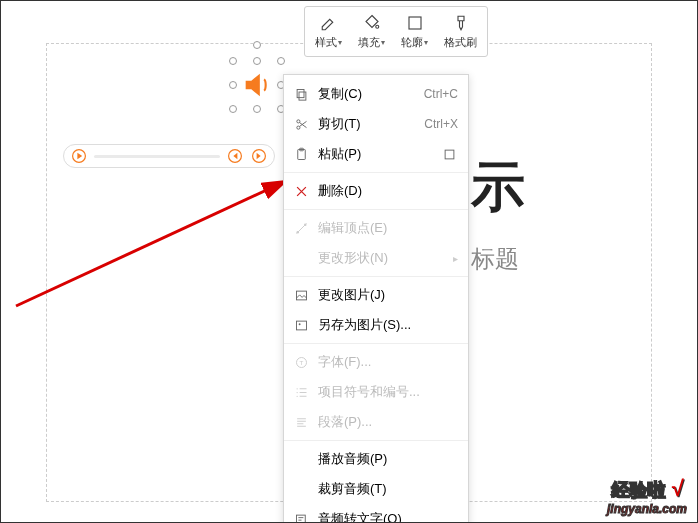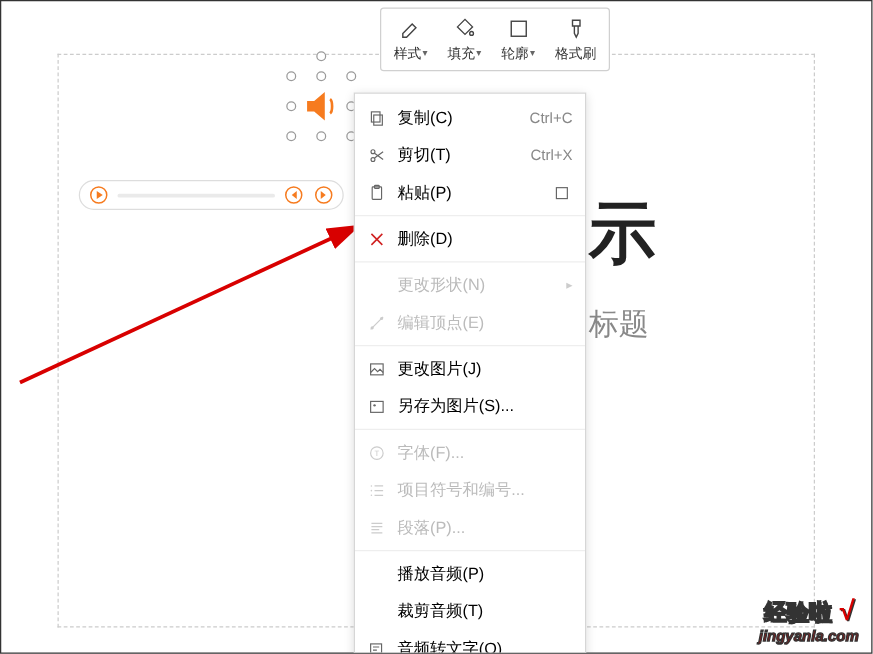--- a/index.html
+++ b/index.html
@@ -317,33 +317,33 @@
   <div class="menu-item">
     <span class="menu-icon" style="color:#d02020">
       <svg viewBox="0 0 24 24" width="15" height="15">
           <path d="M5 5l14 14M19 5L5 19" stroke="currentColor" stroke-width="2"></path>
         </svg>
     </span>
     <span class="menu-label">删除(D)</span>
   </div>
   <div class="menu-sep"></div>
   <div class="menu-item disabled">
+    <span class="menu-icon">
+      <svg viewBox="0 0 24 24" width="15" height="15">
+          <path d="M4 20L20 4" stroke="currentColor" stroke-width="1.5"></path>
+          <circle cx="6" cy="18" r="2" fill="currentColor"></circle>
+          <circle cx="18" cy="6" r="2" fill="currentColor"></circle>
+        </svg>
+    </span>
+    <span class="menu-label">编辑顶点(E)</span>
+  </div>
+  <div class="menu-item disabled">
     <span class="menu-icon"></span>
     <span class="menu-label">更改形状(N)</span>
     <span class="menu-submenu-arrow">▸</span>
-  </div>
-  <div class="menu-item disabled">
-    <span class="menu-icon">
-      <svg viewBox="0 0 24 24" width="15" height="15">
-          <path d="M4 20L20 4" stroke="currentColor" stroke-width="1.5"></path>
-          <circle cx="6" cy="18" r="2" fill="currentColor"></circle>
-          <circle cx="18" cy="6" r="2" fill="currentColor"></circle>
-        </svg>
-    </span>
-    <span class="menu-label">编辑顶点(E)</span>
   </div>
   <div class="menu-sep"></div>
   <div class="menu-item">
     <span class="menu-icon">
       <svg viewBox="0 0 24 24" width="15" height="15">
           <rect x="4" y="5" width="16" height="14" fill="none" stroke="currentColor" stroke-width="1.5"></rect>
           <path d="M4 16l5-5 4 4 3-3 4 4" fill="none" stroke="currentColor" stroke-width="1.5"></path>
         </svg>
     </span>
     <span class="menu-label">更改图片(J)</span>

